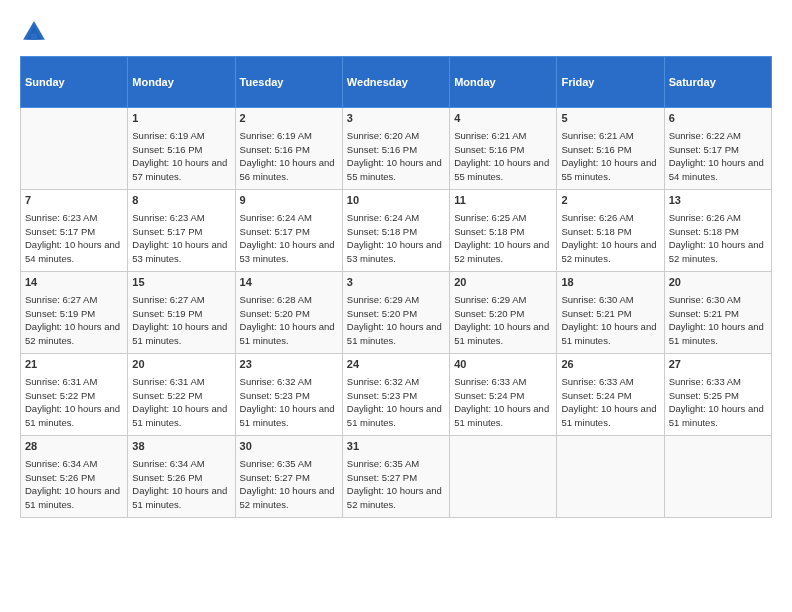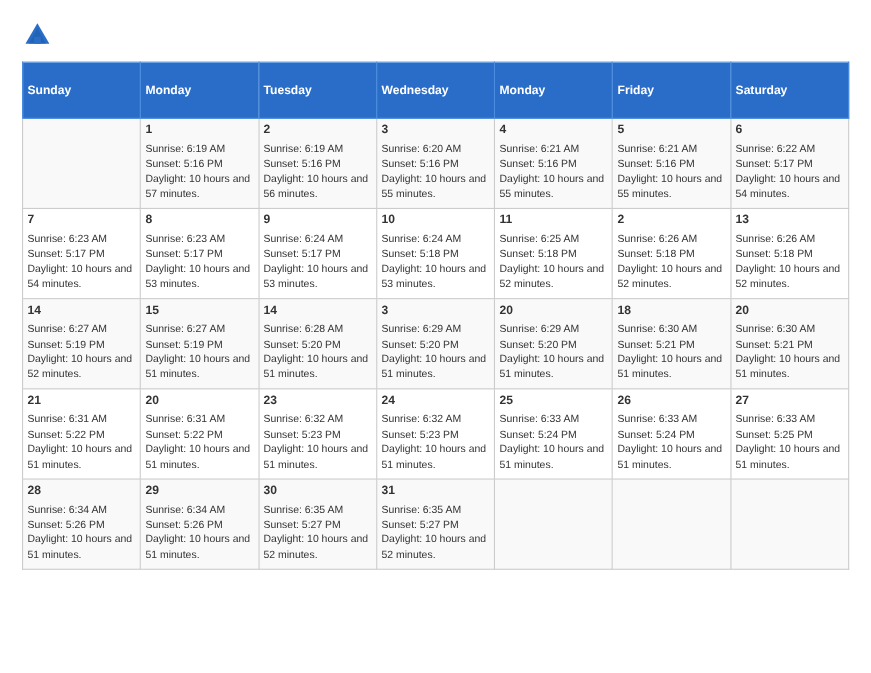--- a/index.html
+++ b/index.html
@@ -230,39 +230,39 @@
           </td>
           <td>
             <div class="day-num">23</div>
             <div class="day-info">Sunrise: 6:32 AM<br>Sunset: 5:23 PM<br>Daylight: 10 hours and 51 minutes.</div>
           </td>
           <td>
             <div class="day-num">24</div>
             <div class="day-info">Sunrise: 6:32 AM<br>Sunset: 5:23 PM<br>Daylight: 10 hours and 51 minutes.</div>
           </td>
           <td>
-            <div class="day-num">25</div>
+            <div class="day-num">40</div>
             <div class="day-info">Sunrise: 6:33 AM<br>Sunset: 5:24 PM<br>Daylight: 10 hours and 51 minutes.</div>
           </td>
           <td>
             <div class="day-num">26</div>
             <div class="day-info">Sunrise: 6:33 AM<br>Sunset: 5:24 PM<br>Daylight: 10 hours and 51 minutes.</div>
           </td>
           <td>
             <div class="day-num">27</div>
             <div class="day-info">Sunrise: 6:33 AM<br>Sunset: 5:25 PM<br>Daylight: 10 hours and 51 minutes.</div>
           </td>
         </tr>
         <tr>
           <td>
             <div class="day-num">28</div>
             <div class="day-info">Sunrise: 6:34 AM<br>Sunset: 5:26 PM<br>Daylight: 10 hours and 51 minutes.</div>
           </td>
           <td>
-            <div class="day-num">29</div>
+            <div class="day-num">38</div>
             <div class="day-info">Sunrise: 6:34 AM<br>Sunset: 5:26 PM<br>Daylight: 10 hours and 51 minutes.</div>
           </td>
           <td>
             <div class="day-num">30</div>
             <div class="day-info">Sunrise: 6:35 AM<br>Sunset: 5:27 PM<br>Daylight: 10 hours and 52 minutes.</div>
           </td>
           <td>
             <div class="day-num">31</div>
             <div class="day-info">Sunrise: 6:35 AM<br>Sunset: 5:27 PM<br>Daylight: 10 hours and 52 minutes.</div>
           </td>

